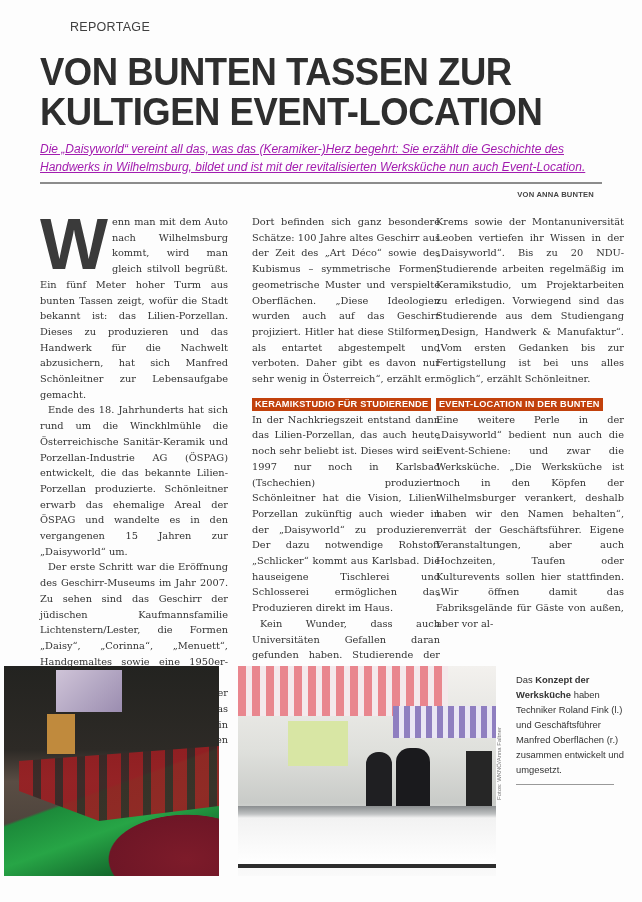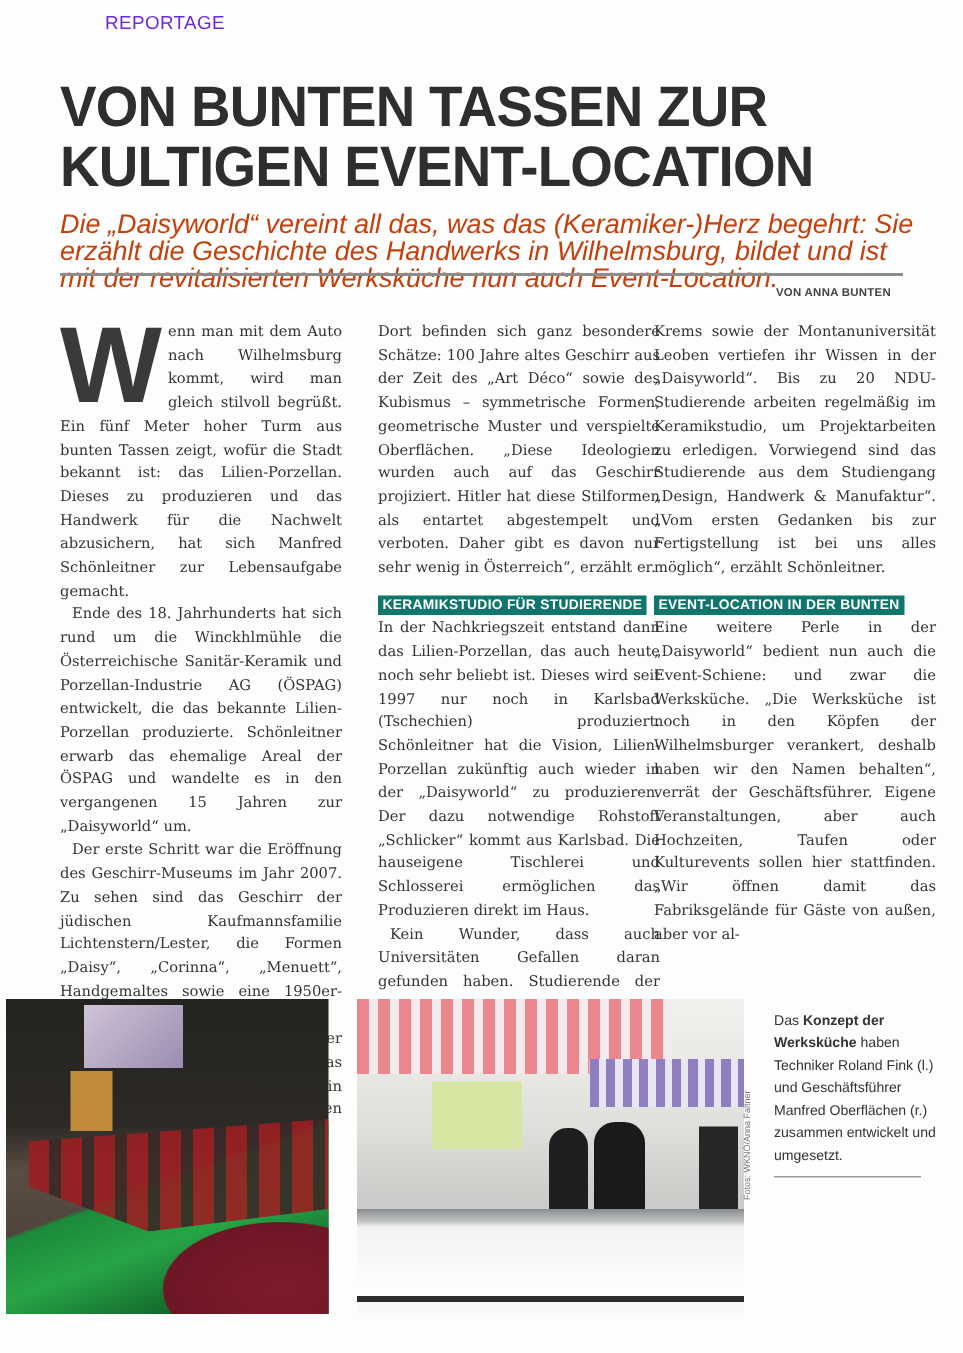--- a/index.html
+++ b/index.html
@@ -1,34 +1,34 @@
 <!DOCTYPE html>
 <html><head>
   <meta charset="utf-8">
   <style>
     * { box-sizing: border-box; margin: 0; padding: 0; }
     html, body { width: 642px; height: 902px; background: #fdfdfd; overflow: hidden; }
     body { position: relative; font-family: "DejaVu Serif", serif; color: #2b2b2b; }
 
     .kicker {
-      position: absolute; left: 70px; top: 8px;
+      position: absolute; left: 70px; top: 20px;
       font-family: "Liberation Sans", sans-serif; font-size: 12.5px; letter-spacing: 0.3px;
-      color: #6d28d9;
+      color: #404040;
     }
     .headline {
       position: absolute; left: 40px; top: 52px; width: 580px;
       font-family: "Liberation Sans", sans-serif; font-weight: bold;
       font-size: 38px; line-height: 40px; letter-spacing: -0.5px;
       color: #2e2e2e; transform: scaleX(0.96); transform-origin: left top;
     }
     .headline span { display: block; }
     .standfirst {
       position: absolute; left: 40px; top: 140px; width: 580px;
       font-family: "Liberation Sans", sans-serif; font-style: italic;
-      font-size: 18px; line-height: 18px; color: #c2410c;
+      font-size: 12px; line-height: 18px; color: #a21caf; text-decoration: underline;
     }
     .rule-top {
       position: absolute; left: 40px; top: 182px; width: 562px; height: 2px;
       background: #8c8c8c;
     }
     .byline {
       position: absolute; right: 48px; top: 190px;
       font-family: "Liberation Sans", sans-serif; font-weight: bold;
       font-size: 7.6px; color: #444; letter-spacing: 0.2px;
     }
@@ -43,21 +43,21 @@
     .col-1 { left: 40px; }
     .col-2 { left: 252px; }
     .col-3 { left: 436px; }
 
     .dropcap {
       float: left; font-family: "Liberation Sans", sans-serif; font-weight: bold;
       font-size: 72px; line-height: 56px; margin: 2px 4px 0 0; color: #3a3a3a;
     }
     .gap { height: 9px; }
     .subhead {
-      display: inline-block; background: #0f766e; color: #ffffff;
+      display: inline-block; background: #c2410c; color: #ffffff;
       font-family: "Liberation Sans", sans-serif; font-weight: bold;
       font-size: 9.2px; line-height: 13px; padding: 0 3px; letter-spacing: 0.2px;
       margin-bottom: 1px;
     }
 
     .photo { position: absolute; overflow: hidden; }
     .photo-1 { left: 4px; top: 666px; width: 215px; height: 210px;
       background:
         radial-gradient(ellipse 60% 35% at 85% 92%, #7d1b2a 0%, #6e1626 60%, transparent 61%),
         linear-gradient(160deg, transparent 55%, #1c8a3a 56%, #27a546 70%, #0f5a26 90%),

